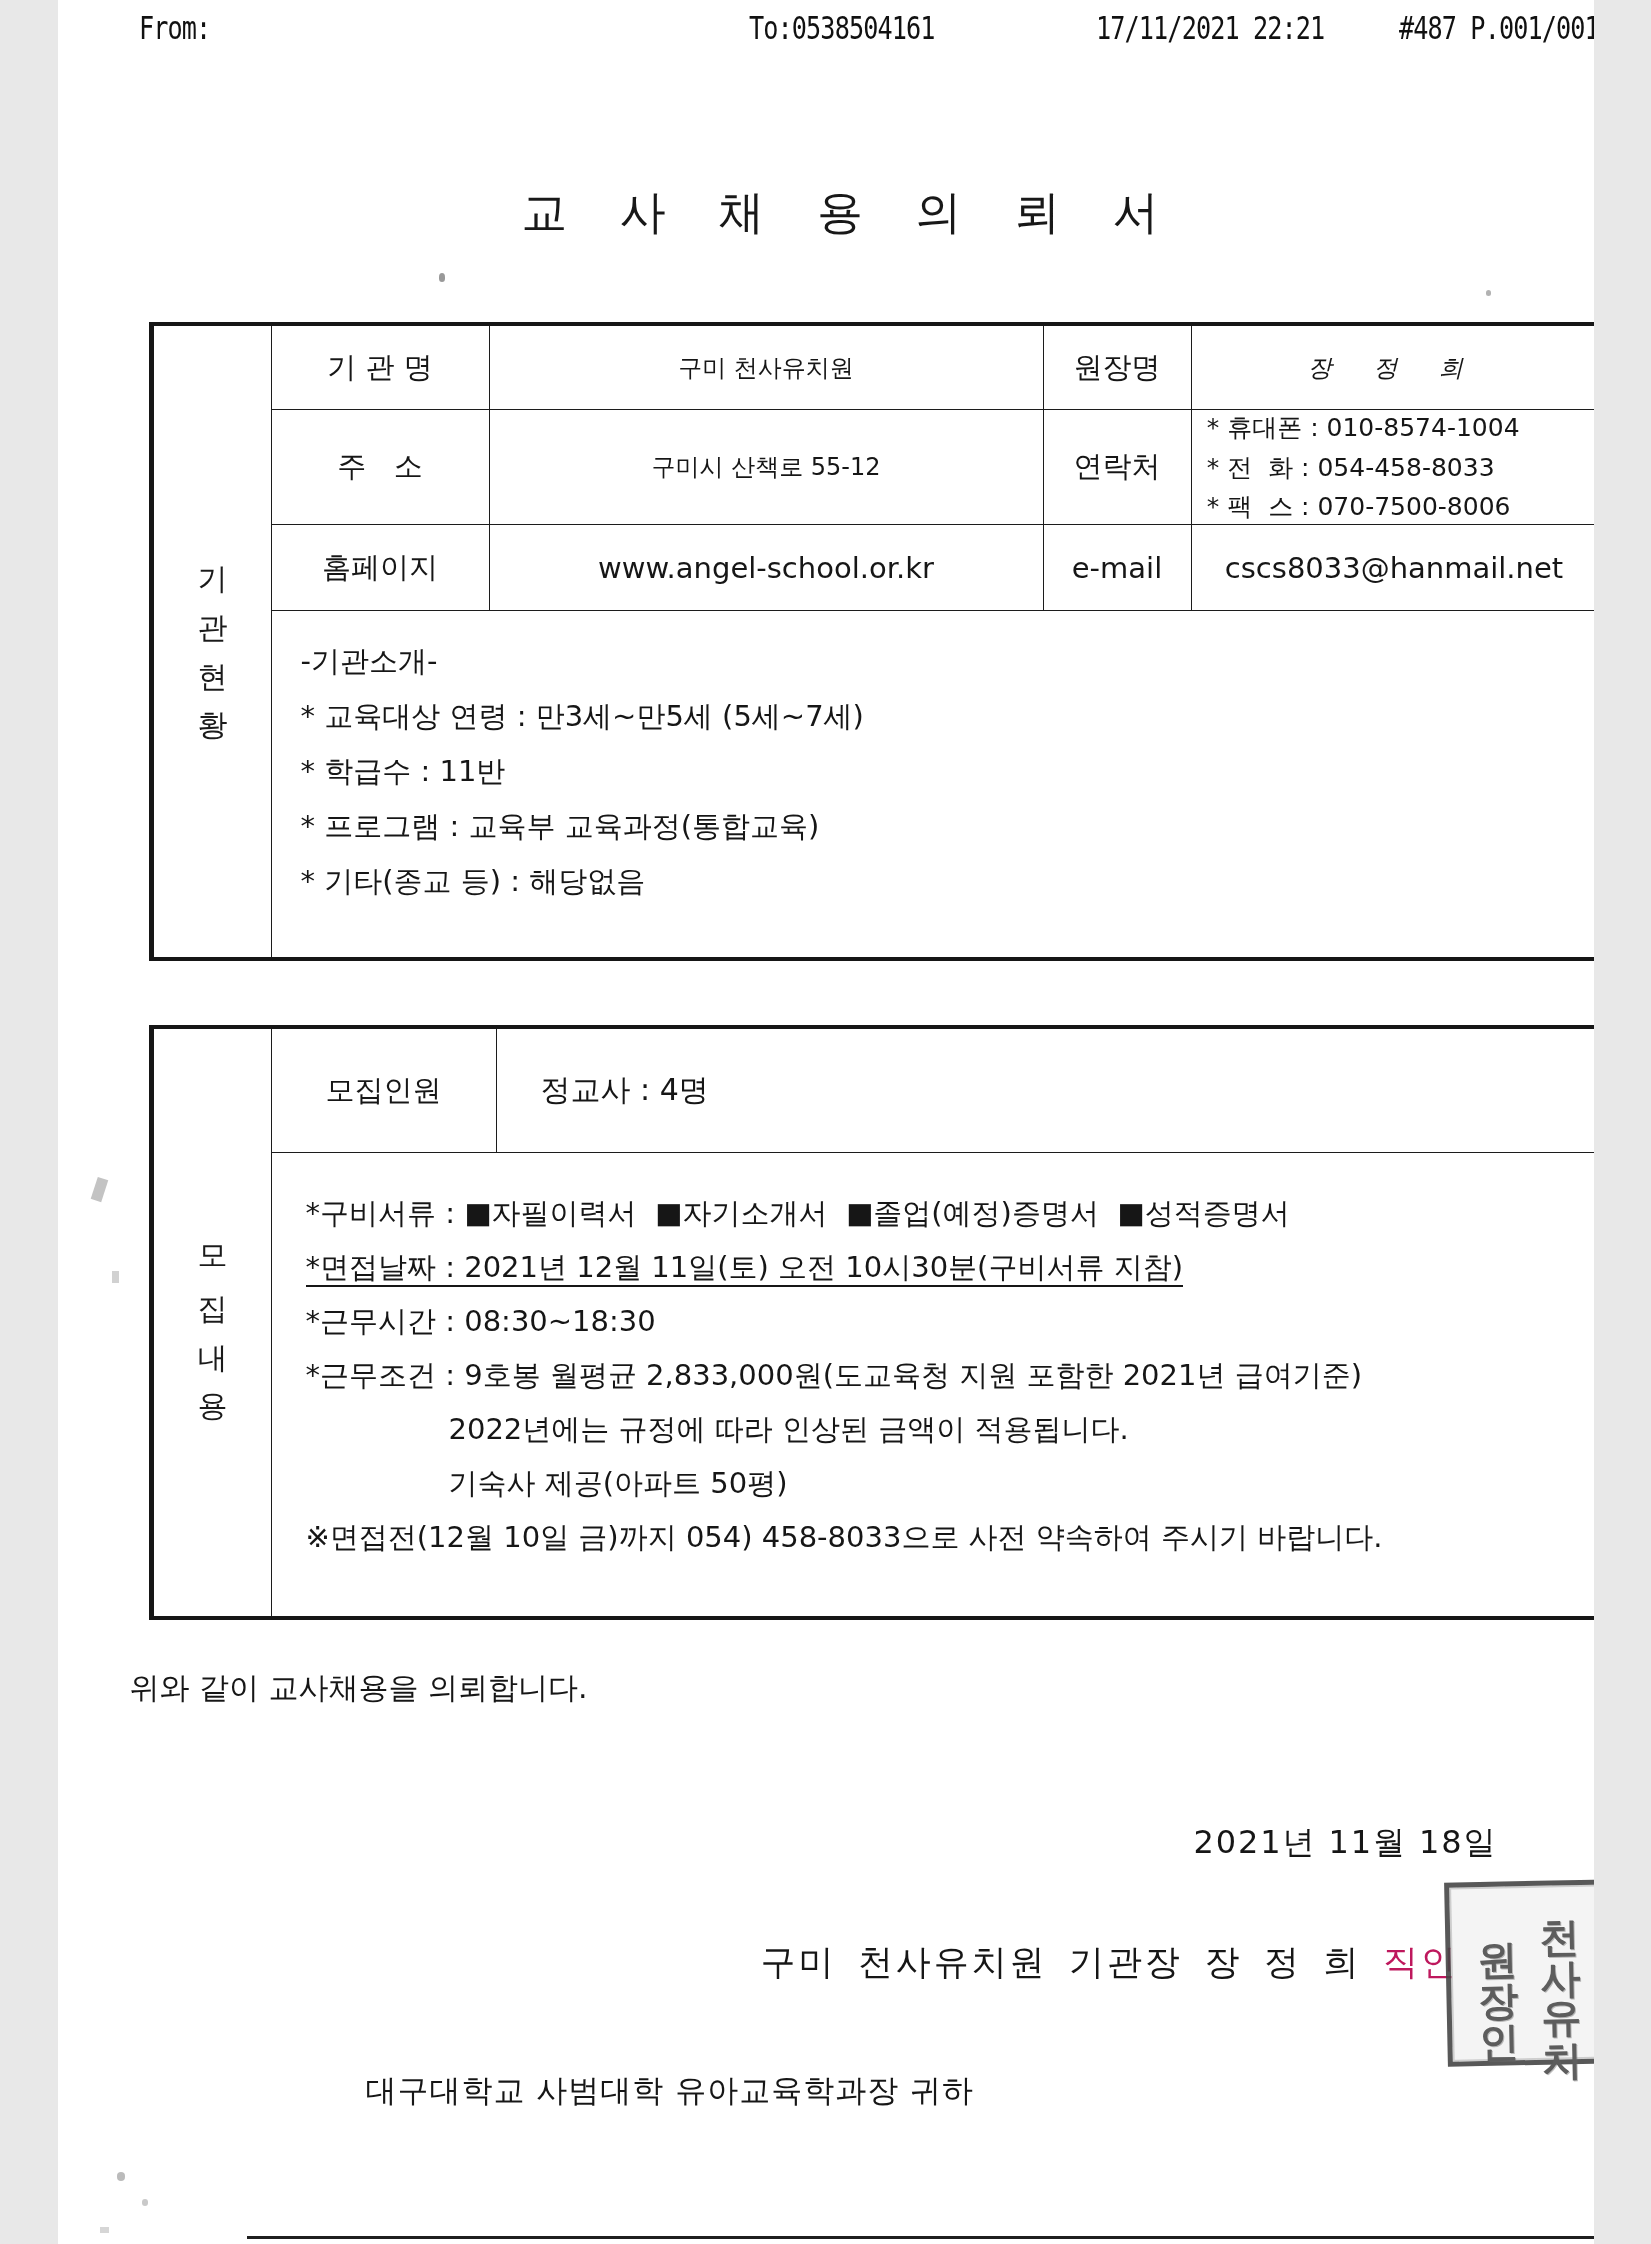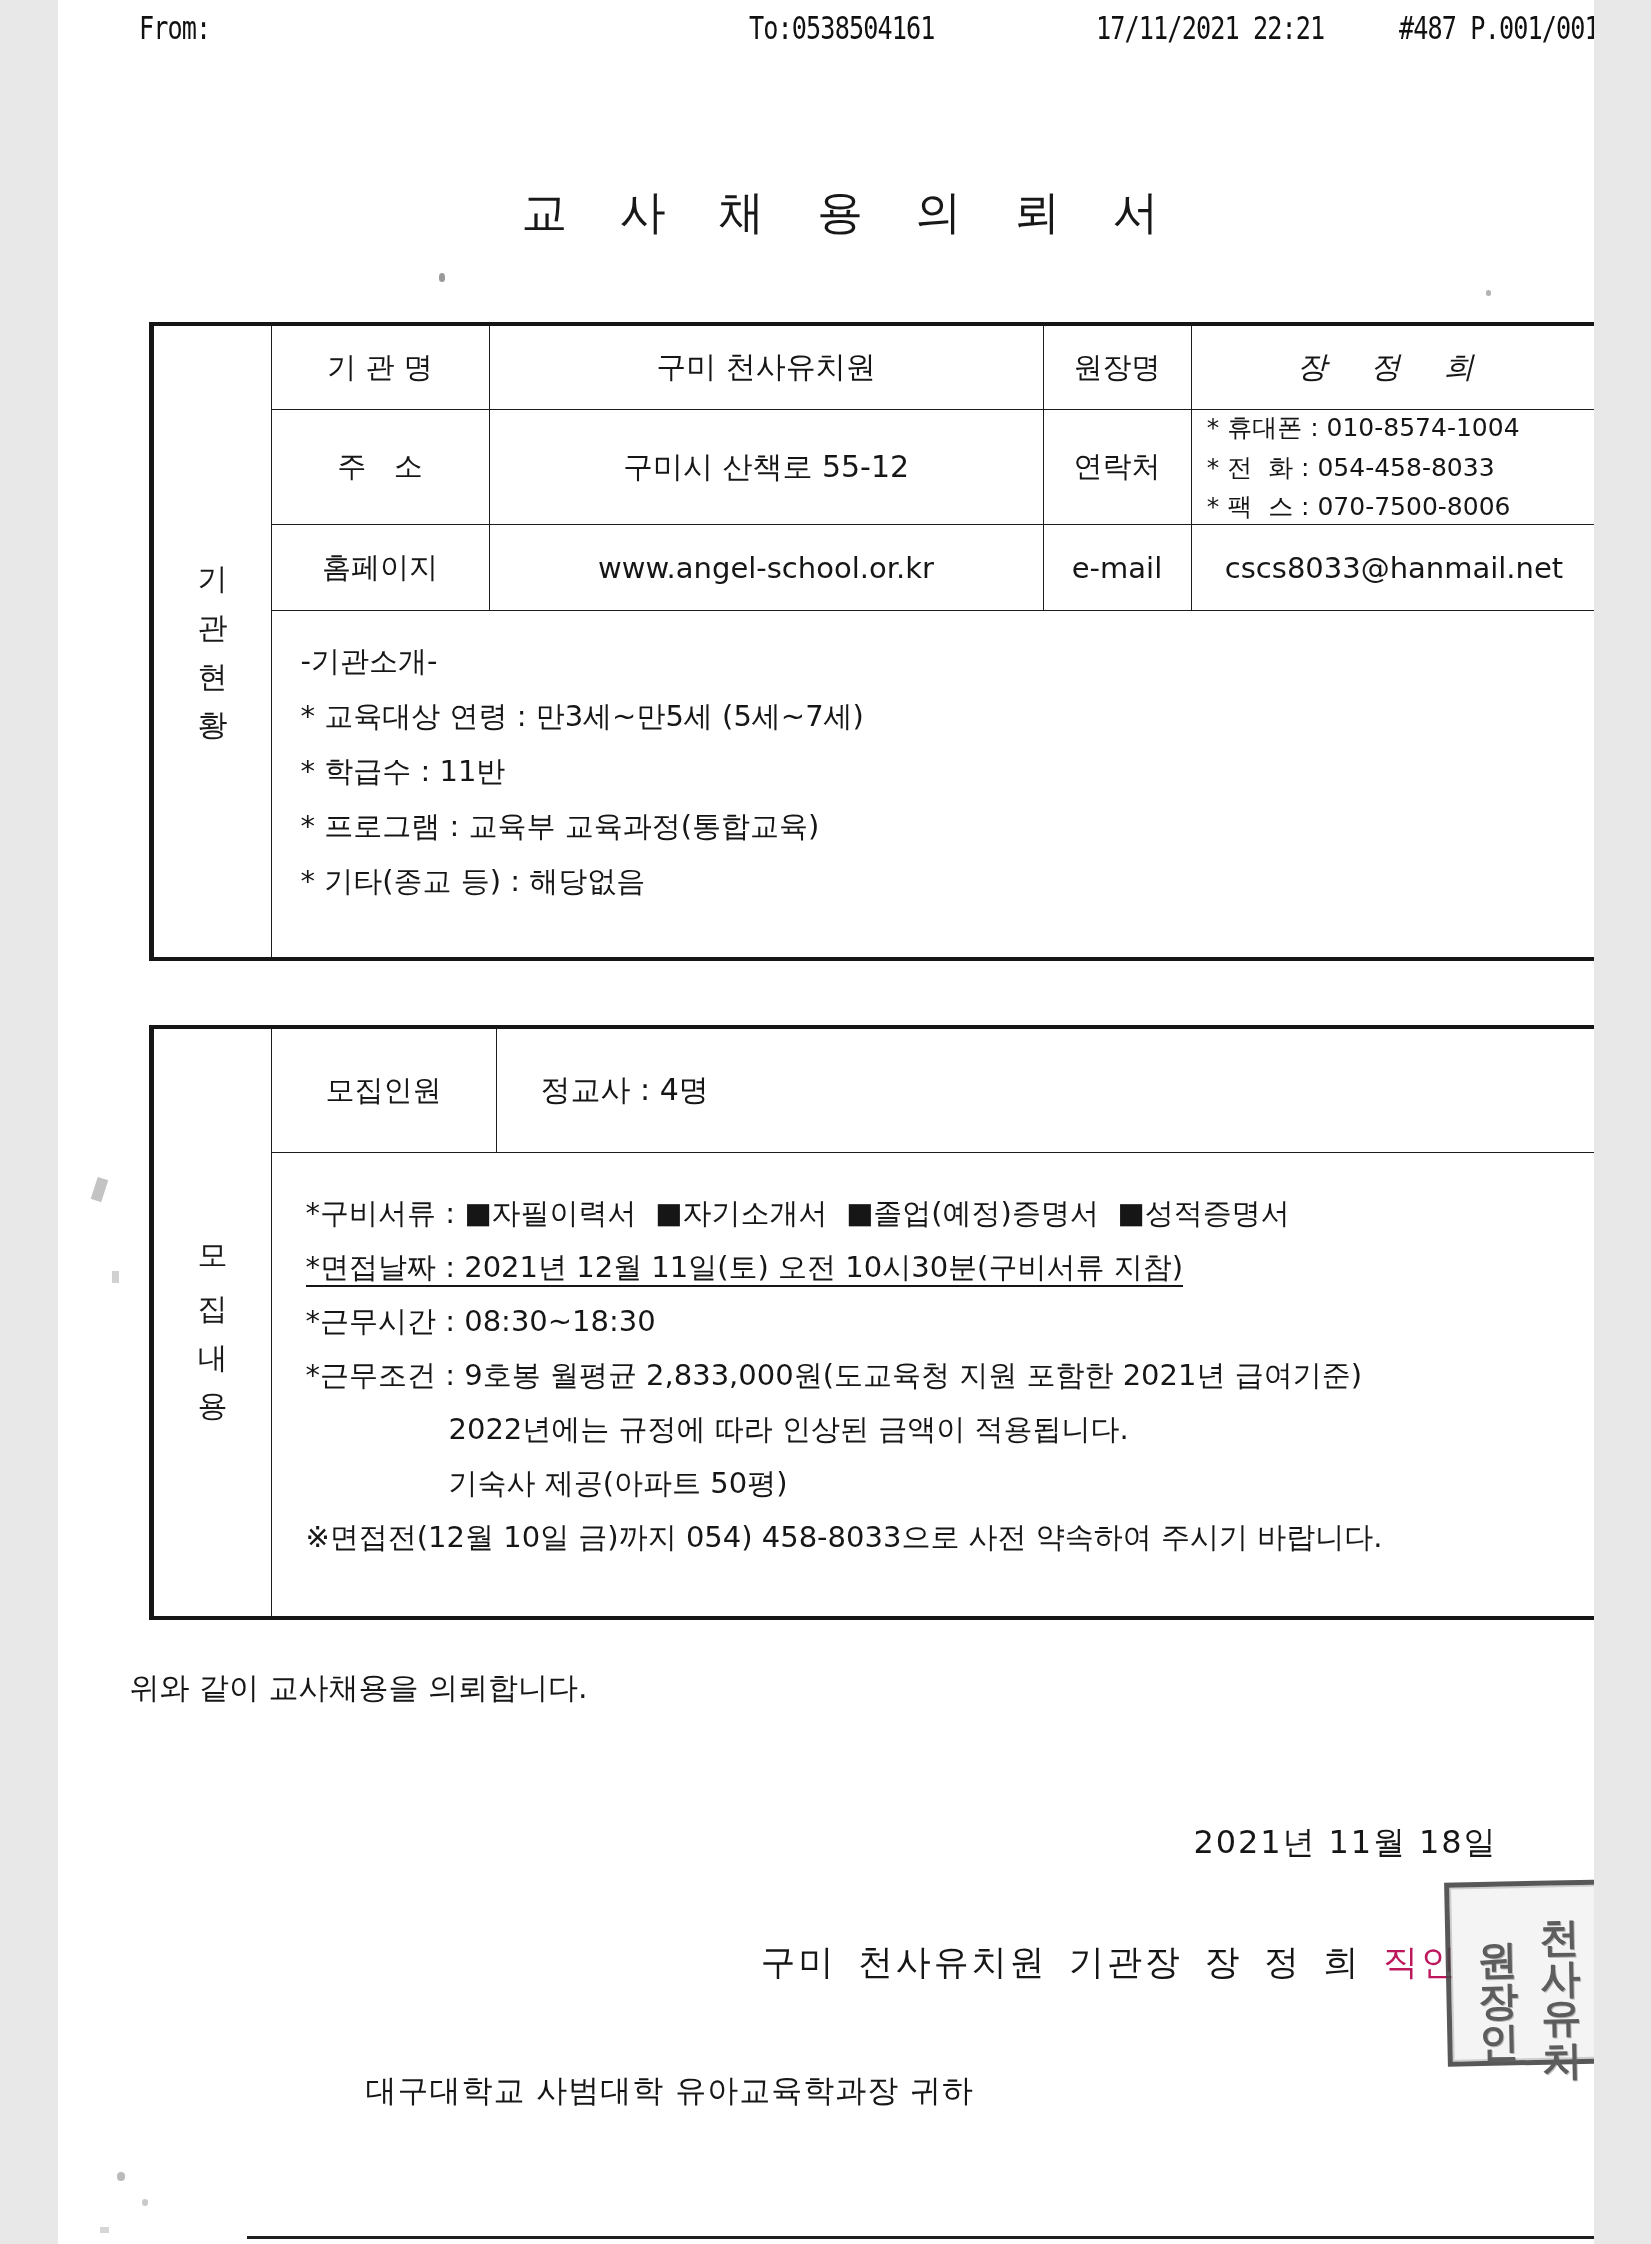--- a/index.html
+++ b/index.html
@@ -46,21 +46,21 @@
   .r2 { height:115px; }
   .r3 { height:86px; }
   .r4 { flex:1; border-bottom:none; display:block; padding:23px 0 0 29px; }
   .cell { border-right:1.9px solid #1c1c1c; display:flex; align-items:center; justify-content:center; min-width:0; }
   .cell.last { border-right:none; }
   .c1 { width:218px; }
   .c2 { width:554px; }
   .c3 { width:148px; }
   .c4 { flex:1; }
   .lbl  { font-size:29px; white-space:pre; }
-  .val  { font-size:30px; white-space:pre; }
+  .val  { font-size:24px; white-space:pre; }
   .director-val { letter-spacing:17px;font-style:italic; }
   .contact-cell { flex-direction:column; align-items:flex-start; justify-content:center; padding-left:15.3px; gap:6.7px; }
   .contact-line { font-size:25px; white-space:pre; }
   .latin { font-size:29px; }
   .intro-line { font-size:29px; line-height:55px; white-space:pre; }
 
   .rr1 { height:124px; }
   .c1b { width:225px; }
   .headcount-val { flex:1; display:flex; align-items:center; padding-left:44px; font-size:30px; border-right:none; white-space:pre; }
   .rr2 { flex:1; border-bottom:none; display:block; padding:32.5px 0 0 34px; }

